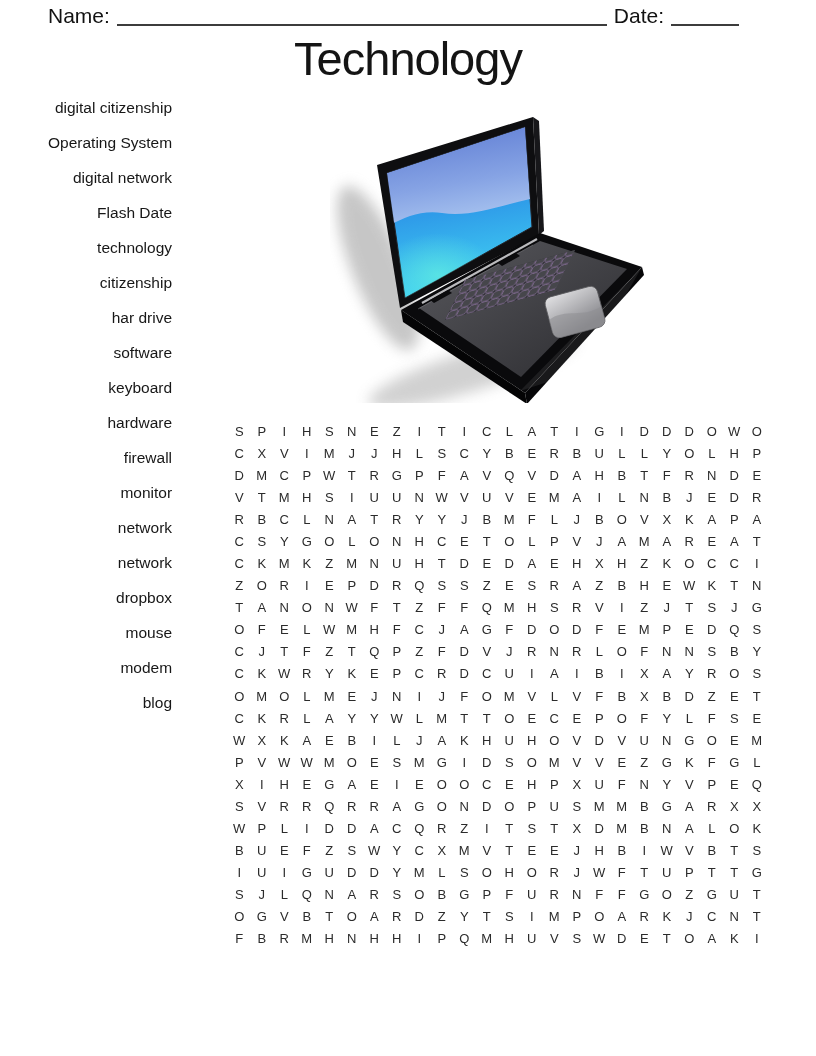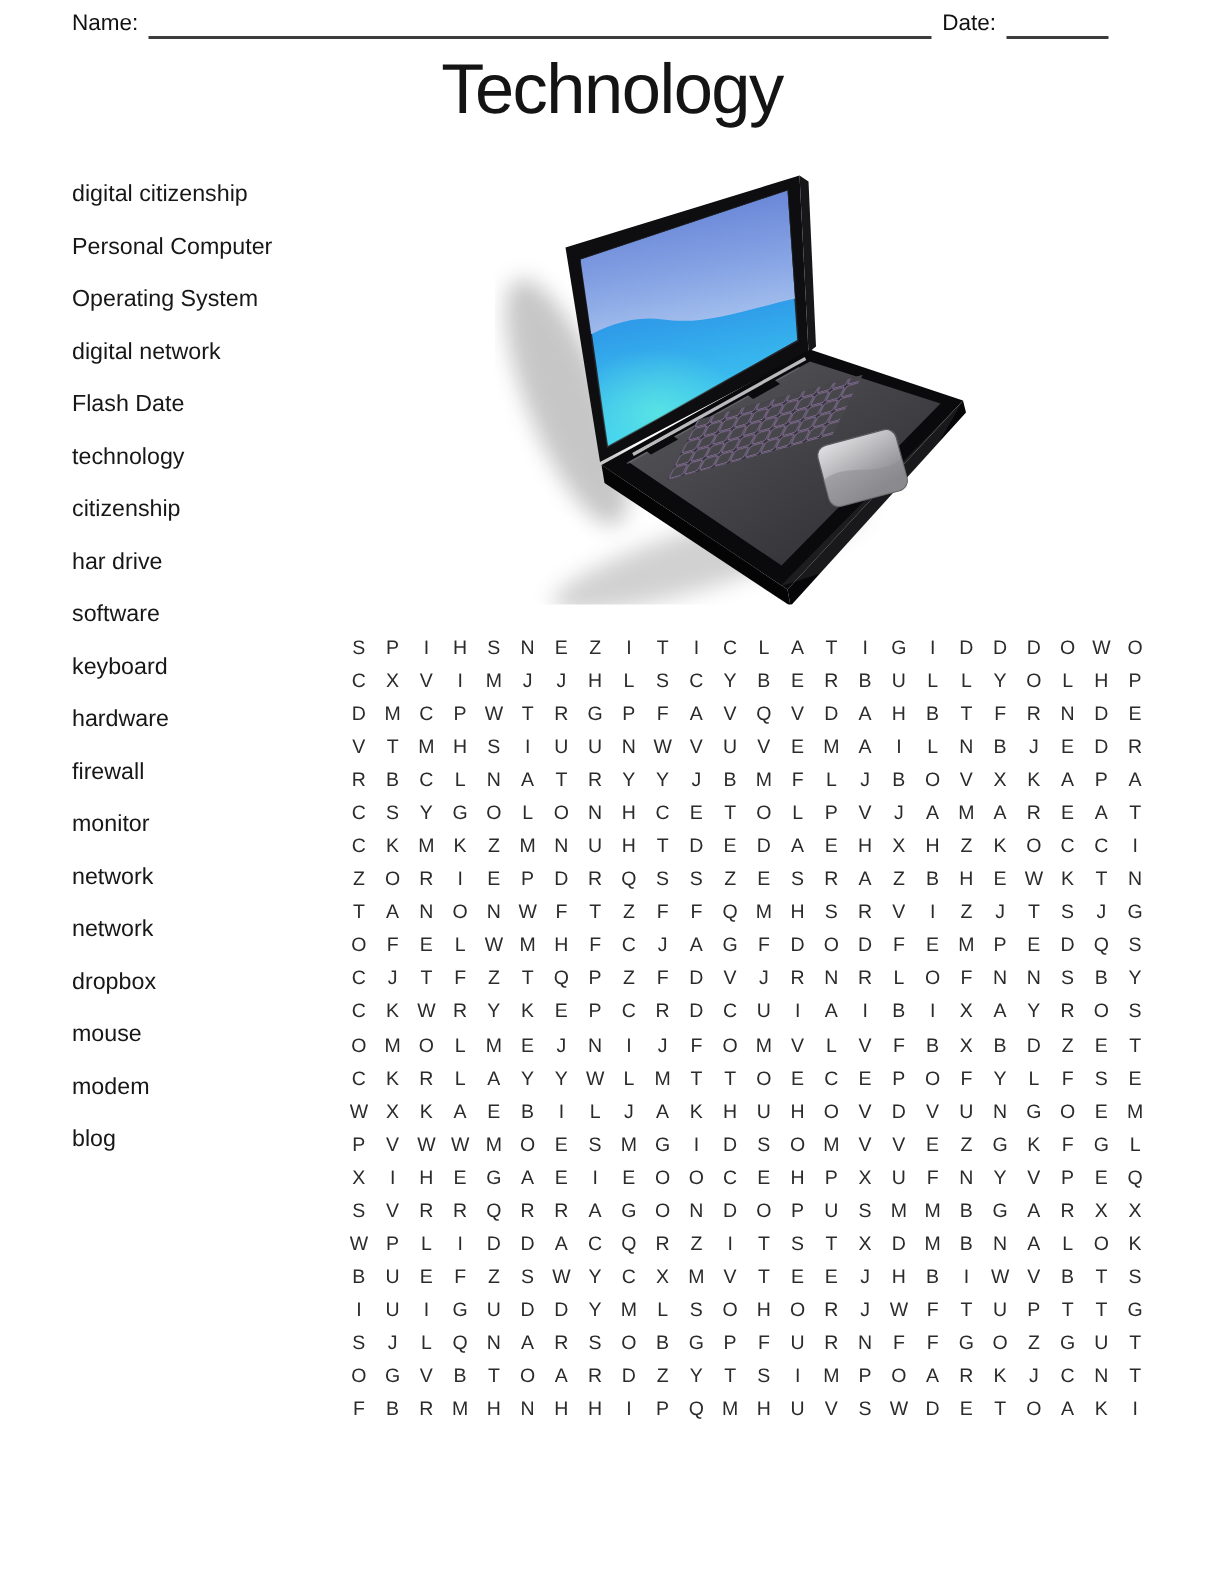--- a/index.html
+++ b/index.html
@@ -1,32 +1,32 @@
 <!DOCTYPE html>
 <html><head>
 <meta charset="utf-8">
 <style>
   html,body{margin:0;padding:0;background:#fff;}
   .page{position:relative;width:816px;height:1056px;background:#ffffff;overflow:hidden;
         font-family:"Liberation Sans",sans-serif;color:#161616;}
 
   
   .header{position:absolute;left:48px;top:5px;width:691px;display:flex;align-items:flex-end;gap:7px;
-          font-size:15px;color:#121212;}
+          font-size:21px;color:#121212;}
   .hline{border-bottom:2px solid #3c3c3c;height:19px;}
   .name-line{flex:1;}
   .date-line{width:68px;}
   .hlabel{white-space:nowrap;line-height:21px;}
 
   
   .title{position:absolute;left:0;top:31px;width:100%;text-align:center;
          font-size:47px;font-weight:500;letter-spacing:-1px;color:#141414;}
 
   
-  .words{position:absolute;left:48px;top:112px;font-size:15.5px;color:#171717;}
+  .words{position:absolute;left:48px;top:90px;font-size:15.5px;color:#171717;text-align:right;}
   .word{height:35px;line-height:35px;white-space:nowrap;}
 
   
   .laptop{position:absolute;left:330px;top:103px;}
 
   
   .grid{position:absolute;left:228px;top:420px;width:540px;height:530px;
         display:grid;grid-template-columns:repeat(24,1fr);grid-auto-rows:1fr;}
   .cell{display:flex;align-items:center;justify-content:center;
         font-size:13px;color:#2b2b2b;font-weight:normal;}
@@ -40,21 +40,20 @@
     <span class="hlabel">Name:</span>
     <span class="hline name-line"></span>
     <span class="hlabel">Date:</span>
     <span class="hline date-line"></span>
   </div>
 
   <div class="title">Technology</div>
 
   <div class="words">
       <div class="word">digital citizenship</div>
-      <div class="word">Personal Computer</div>
       <div class="word">Operating System</div>
       <div class="word">digital network</div>
       <div class="word">Flash Date</div>
       <div class="word">technology</div>
       <div class="word">citizenship</div>
       <div class="word">har drive</div>
       <div class="word">software</div>
       <div class="word">keyboard</div>
       <div class="word">hardware</div>
       <div class="word">firewall</div>

